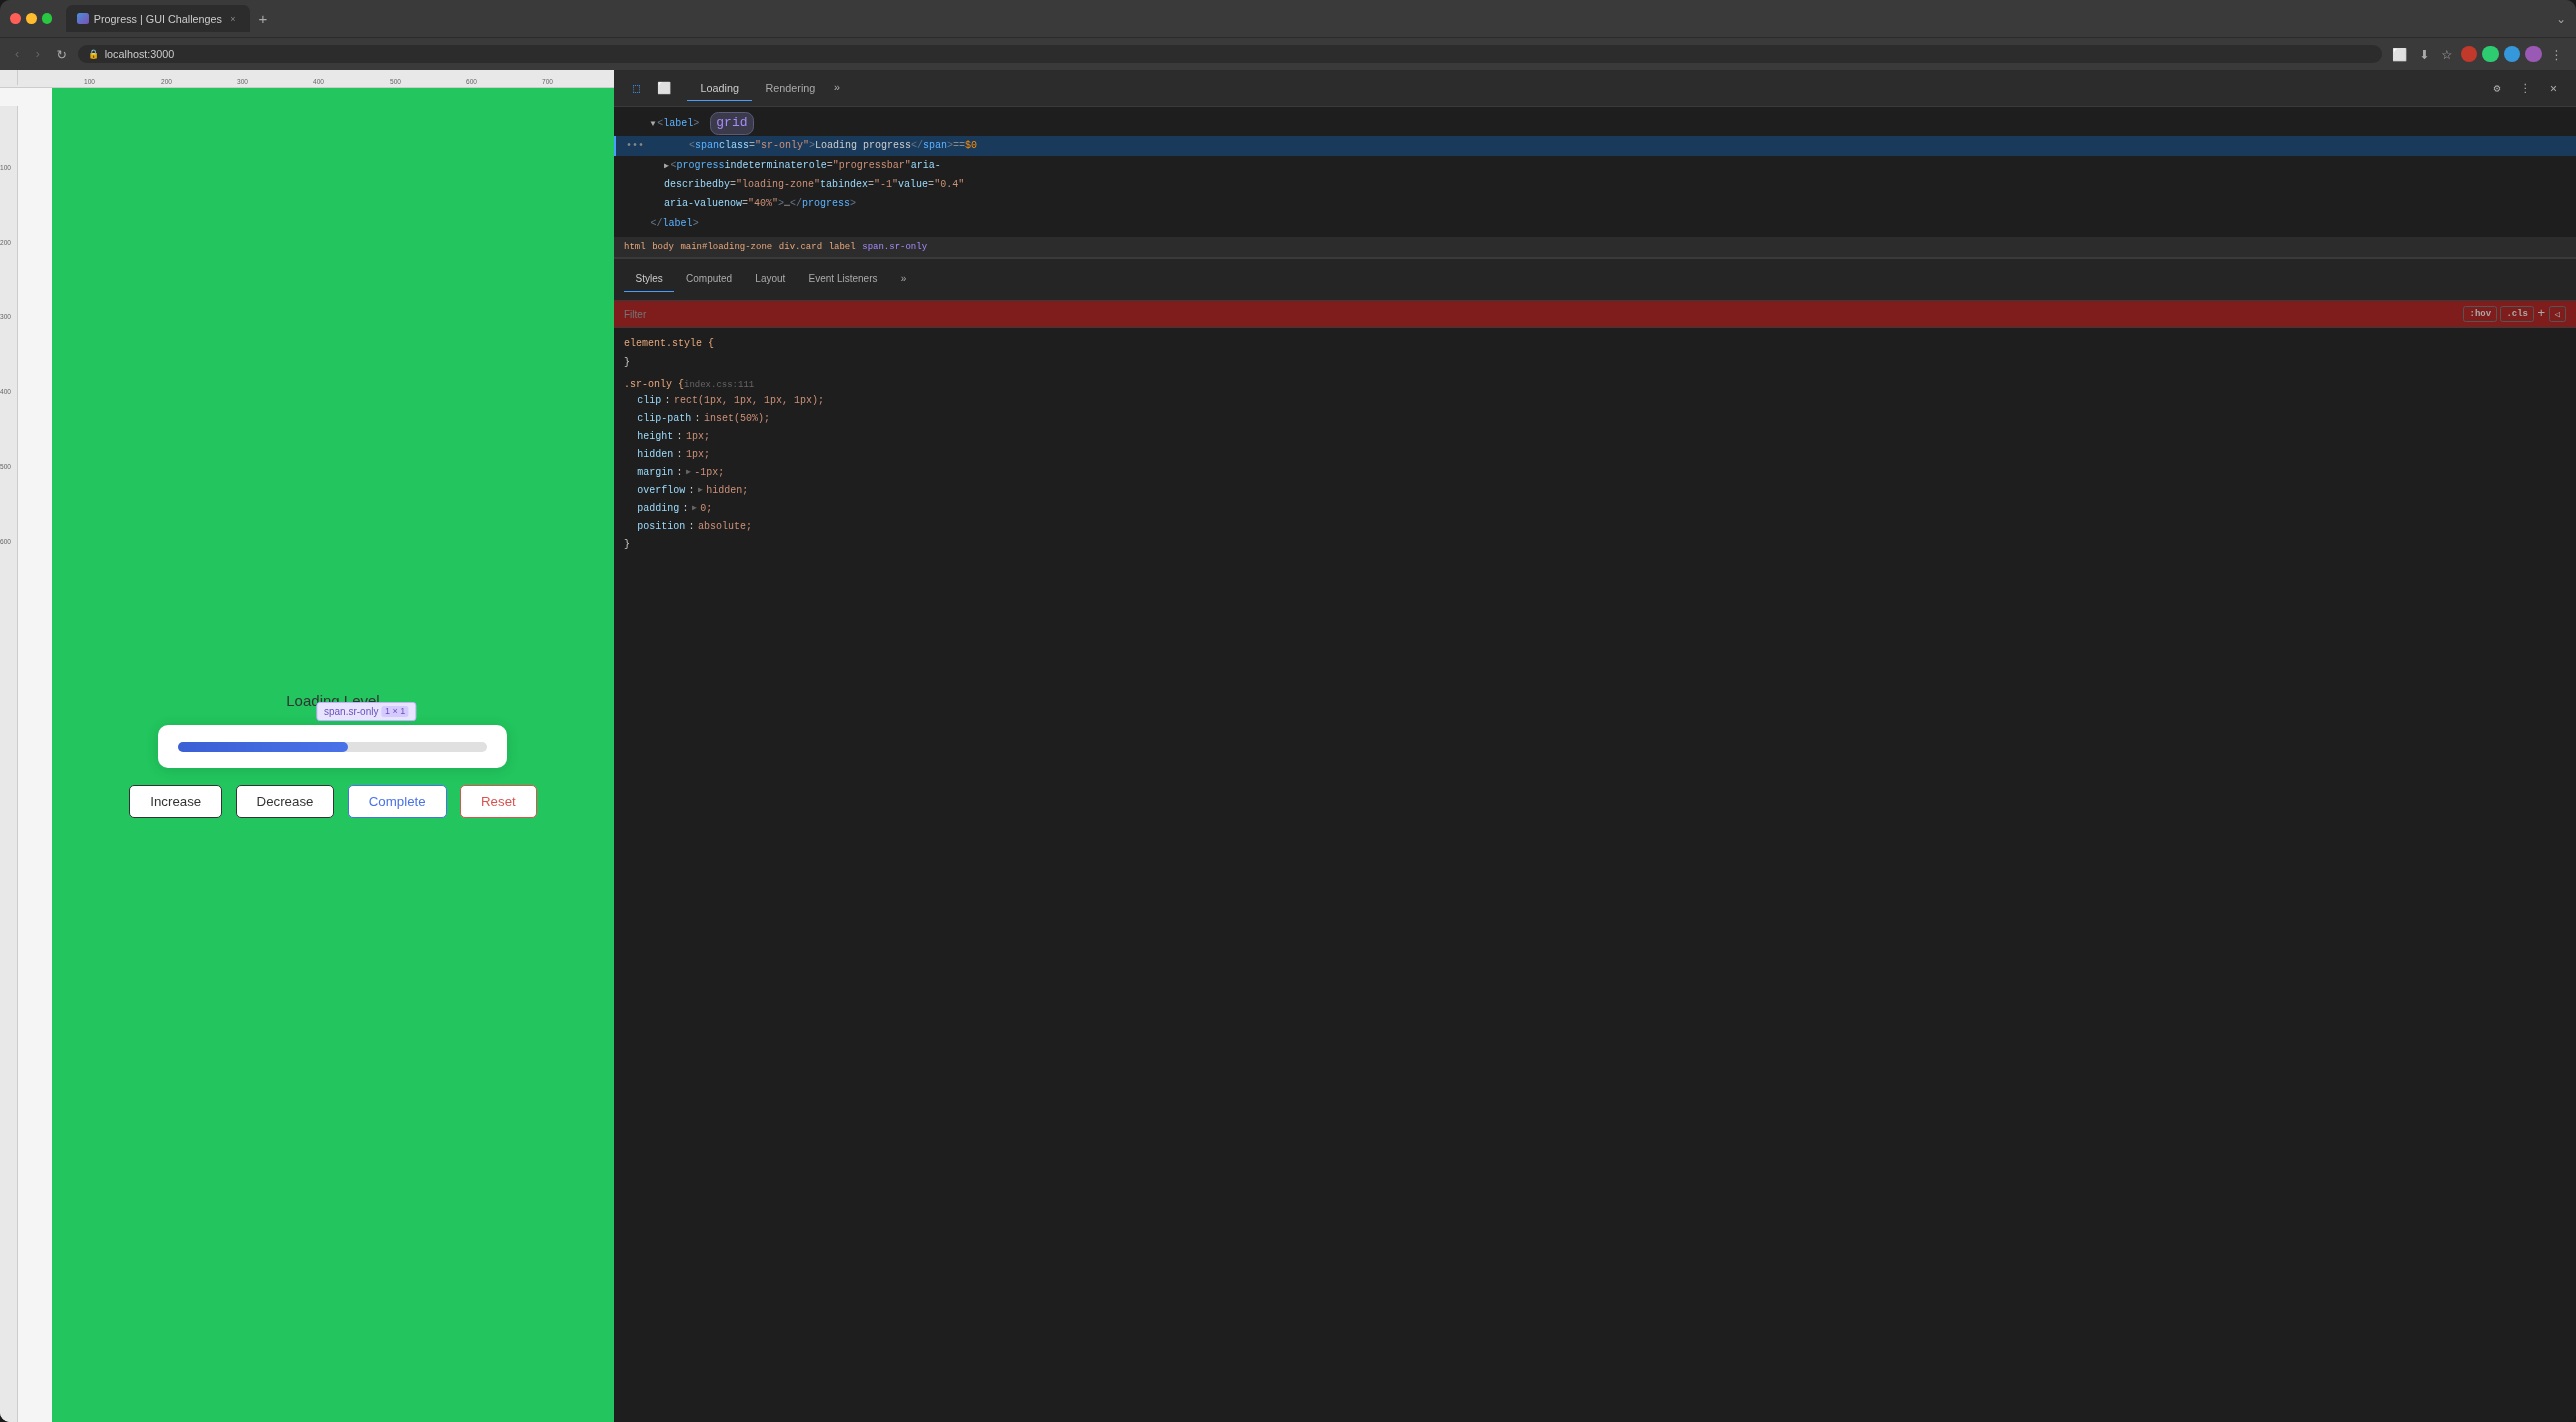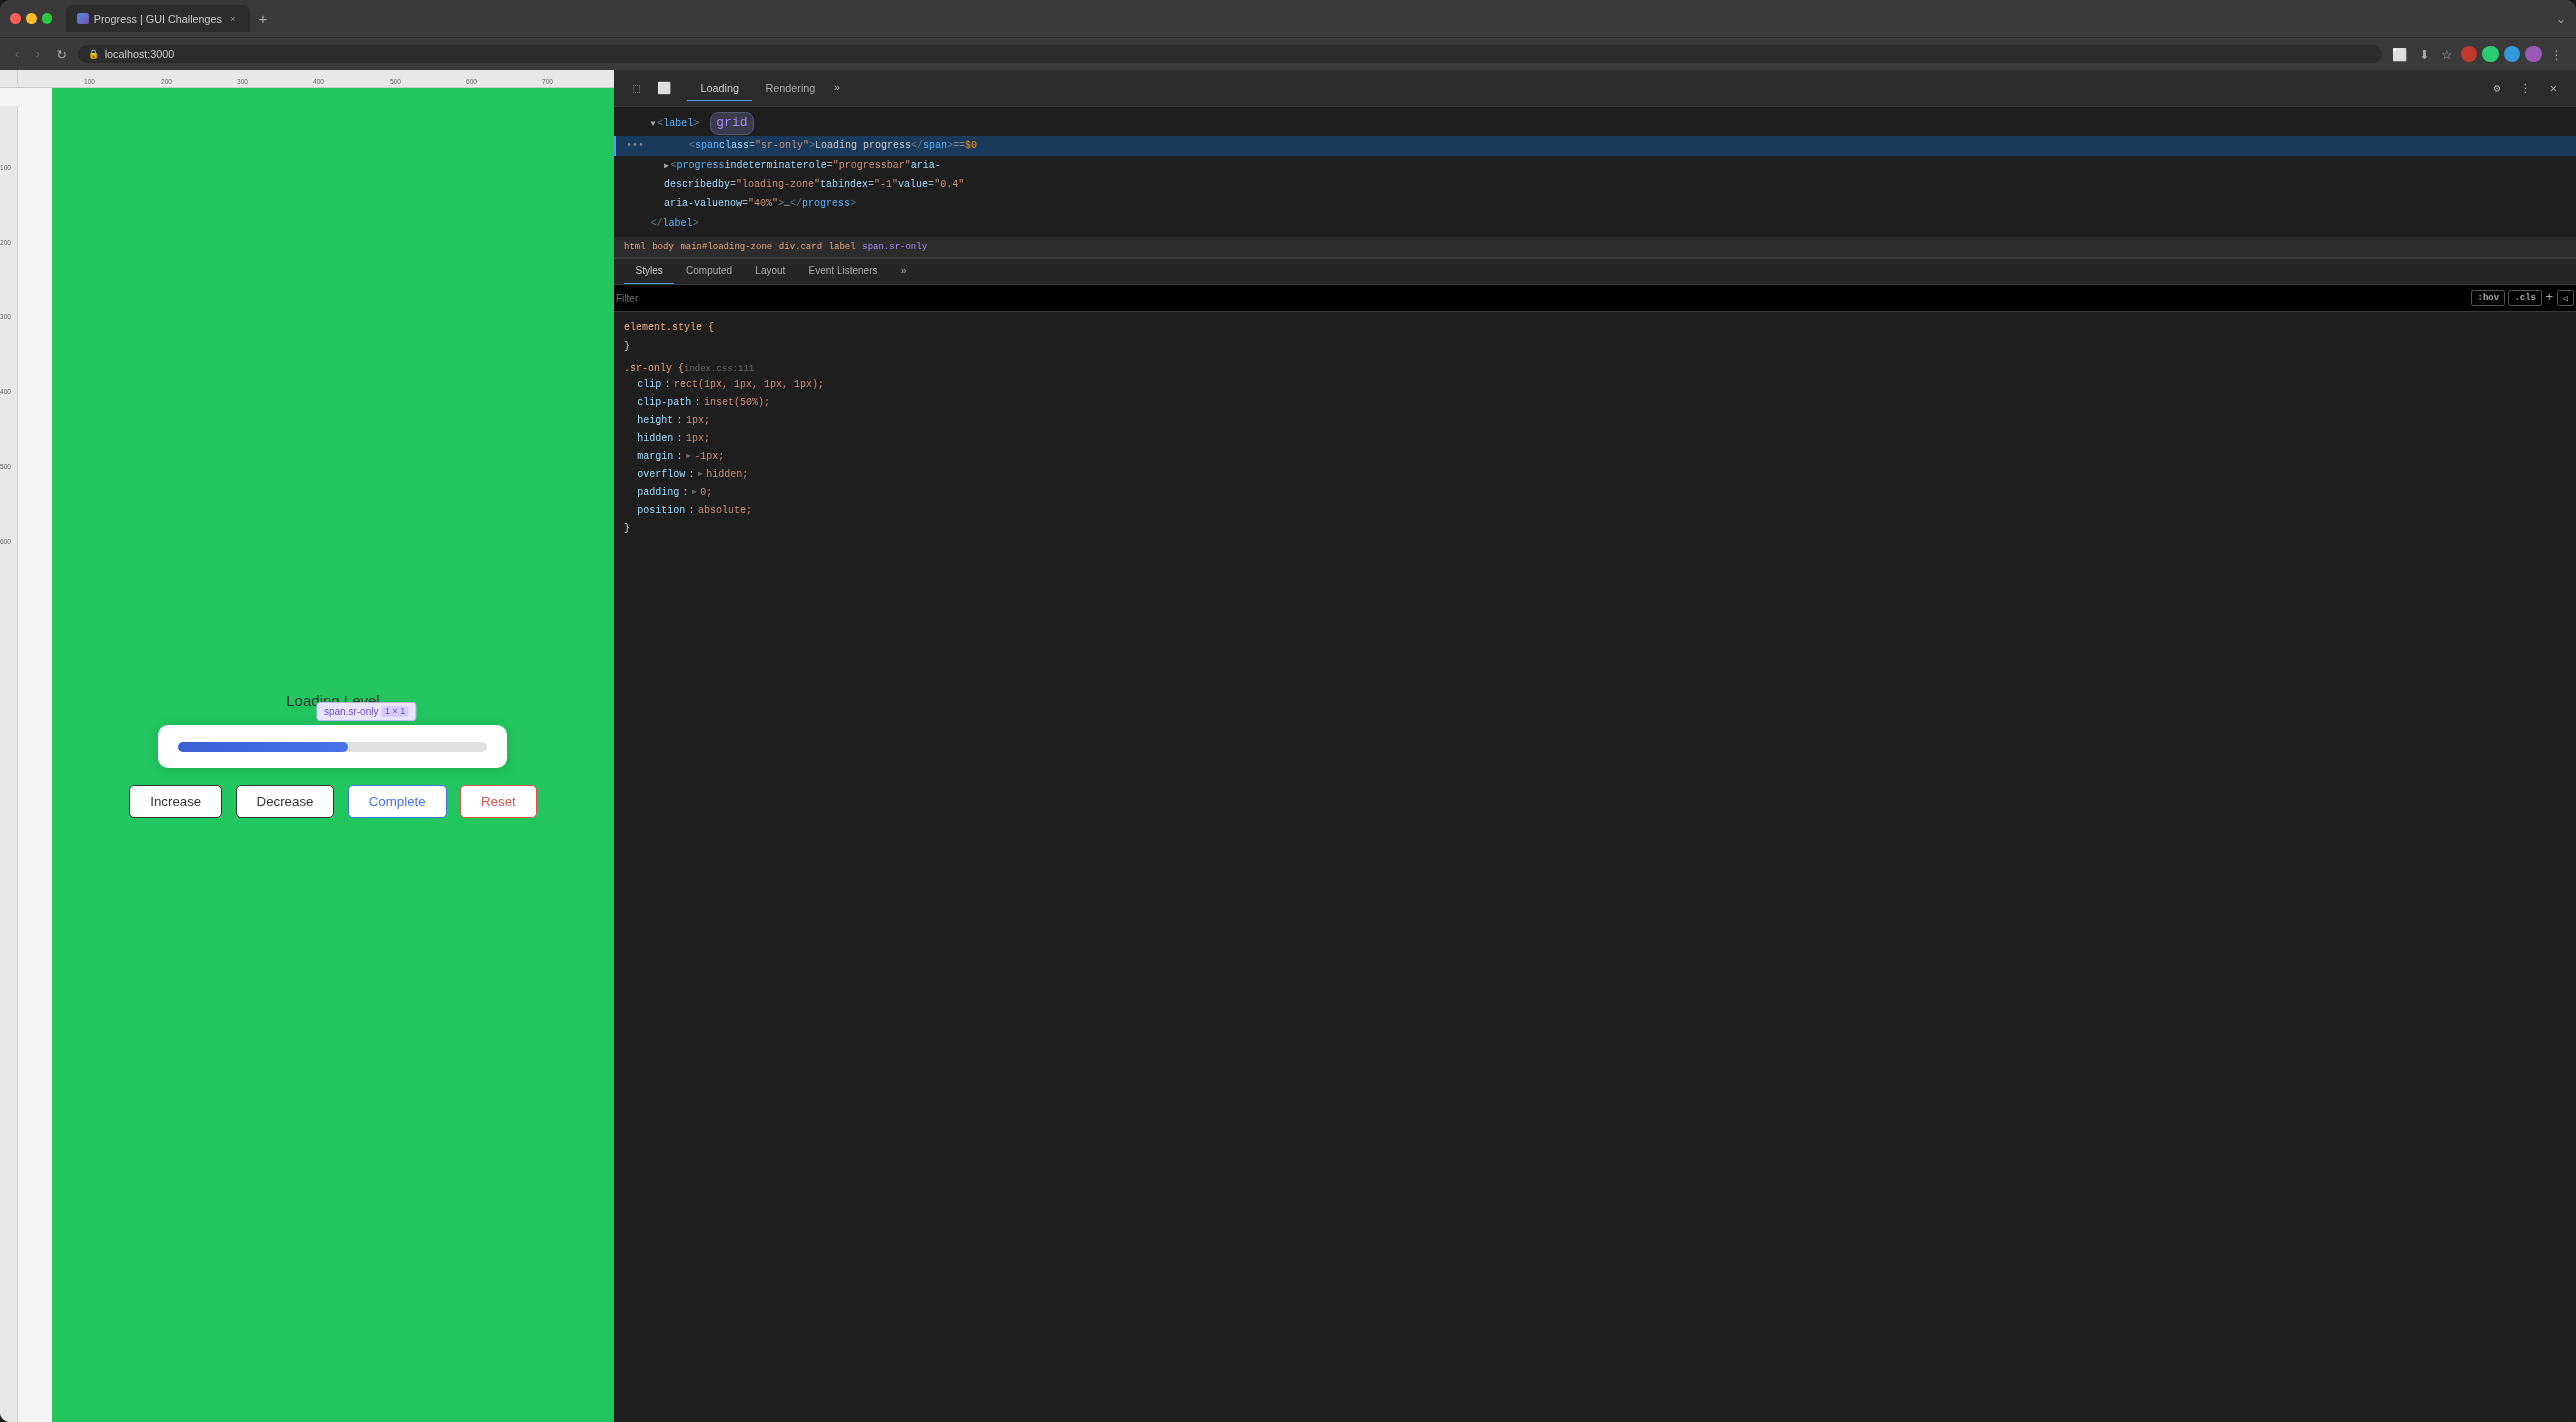--- a/index.html
+++ b/index.html
@@ -411,40 +411,40 @@
     .styles-panel {
       flex: 1;
       overflow-y: auto;
       display: flex;
       flex-direction: column;
     }
 
     .styles-tabs {
       display: flex;
       background: #252525;
-      padding: 0 10px;
+      padding: 8px 10px;
       border-bottom: 0.8px solid #3a3a3a;
       flex-shrink: 0;
     }
     .styles-tab {
       padding: 6.6px 11.6px;
       font-size: 10px;
       color: #aaa;
       cursor: pointer;
       border-bottom: 1.7px solid transparent;
       font-family: -apple-system, sans-serif;
     }
     .styles-tab.active {
       color: #ccc;
       border-bottom-color: #4a9eff;
     }
 
     .styles-filter-bar {
-      background: #000000;
-      padding: 5px 2px;
+      background: #7f1d1d;
+      padding: 5px 10px;
       display: flex;
       align-items: center;
       gap: 7px;
       border-bottom: 0.8px solid #3a3a3a;
       flex-shrink: 0;
     }
     .styles-filter-input {
       background: transparent;
       border: none;
       color: #aaa;

